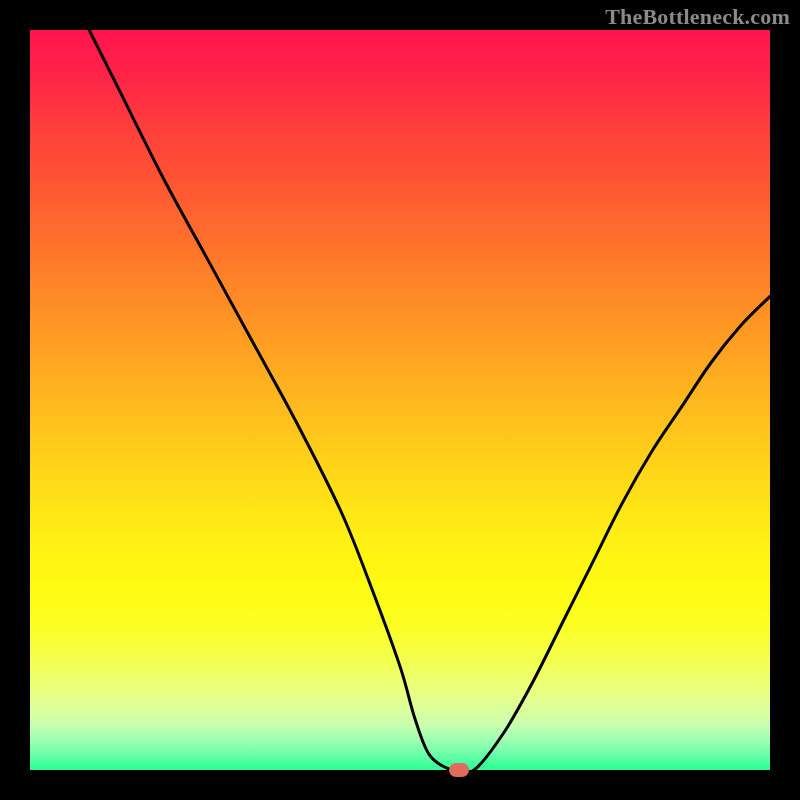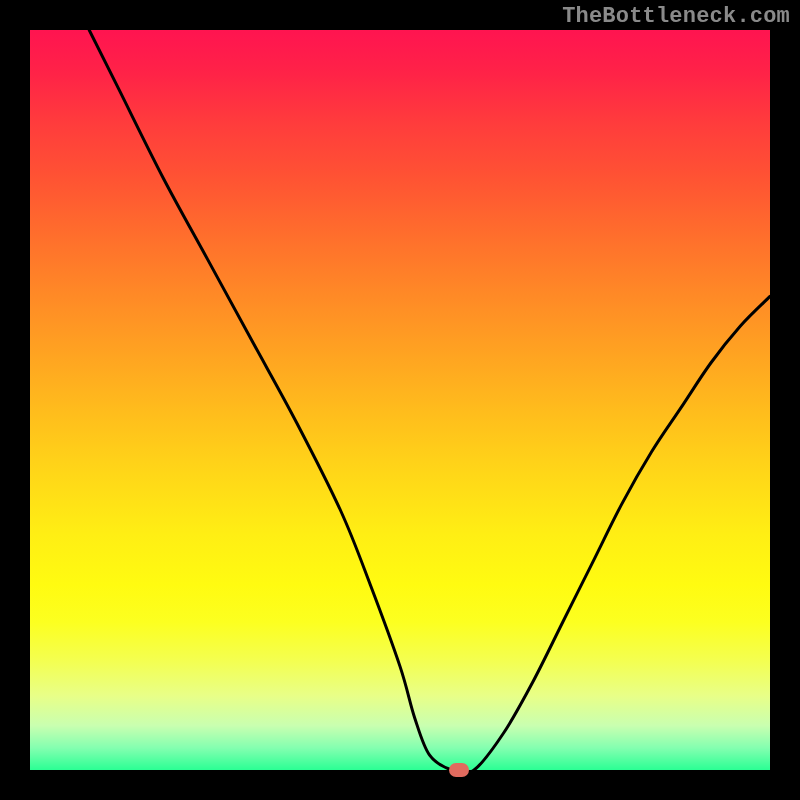--- a/index.html
+++ b/index.html
@@ -46,21 +46,21 @@
   }
   .curve {
     position: absolute;
     left: 0;
     top: 0;
   }
   .watermark {
     position: absolute;
     top: 4px;
     right: 10px;
-    font-family: Liberation Mono, monospace;
+    font-family: Liberation Serif, serif;
     font-size: 22px;
     font-weight: 600;
     color: #8a8a8a;
     letter-spacing: 0.2px;
   }
   .marker {
     position: absolute;
     width: 20px;
     height: 14px;
     background: #e06a5e;

